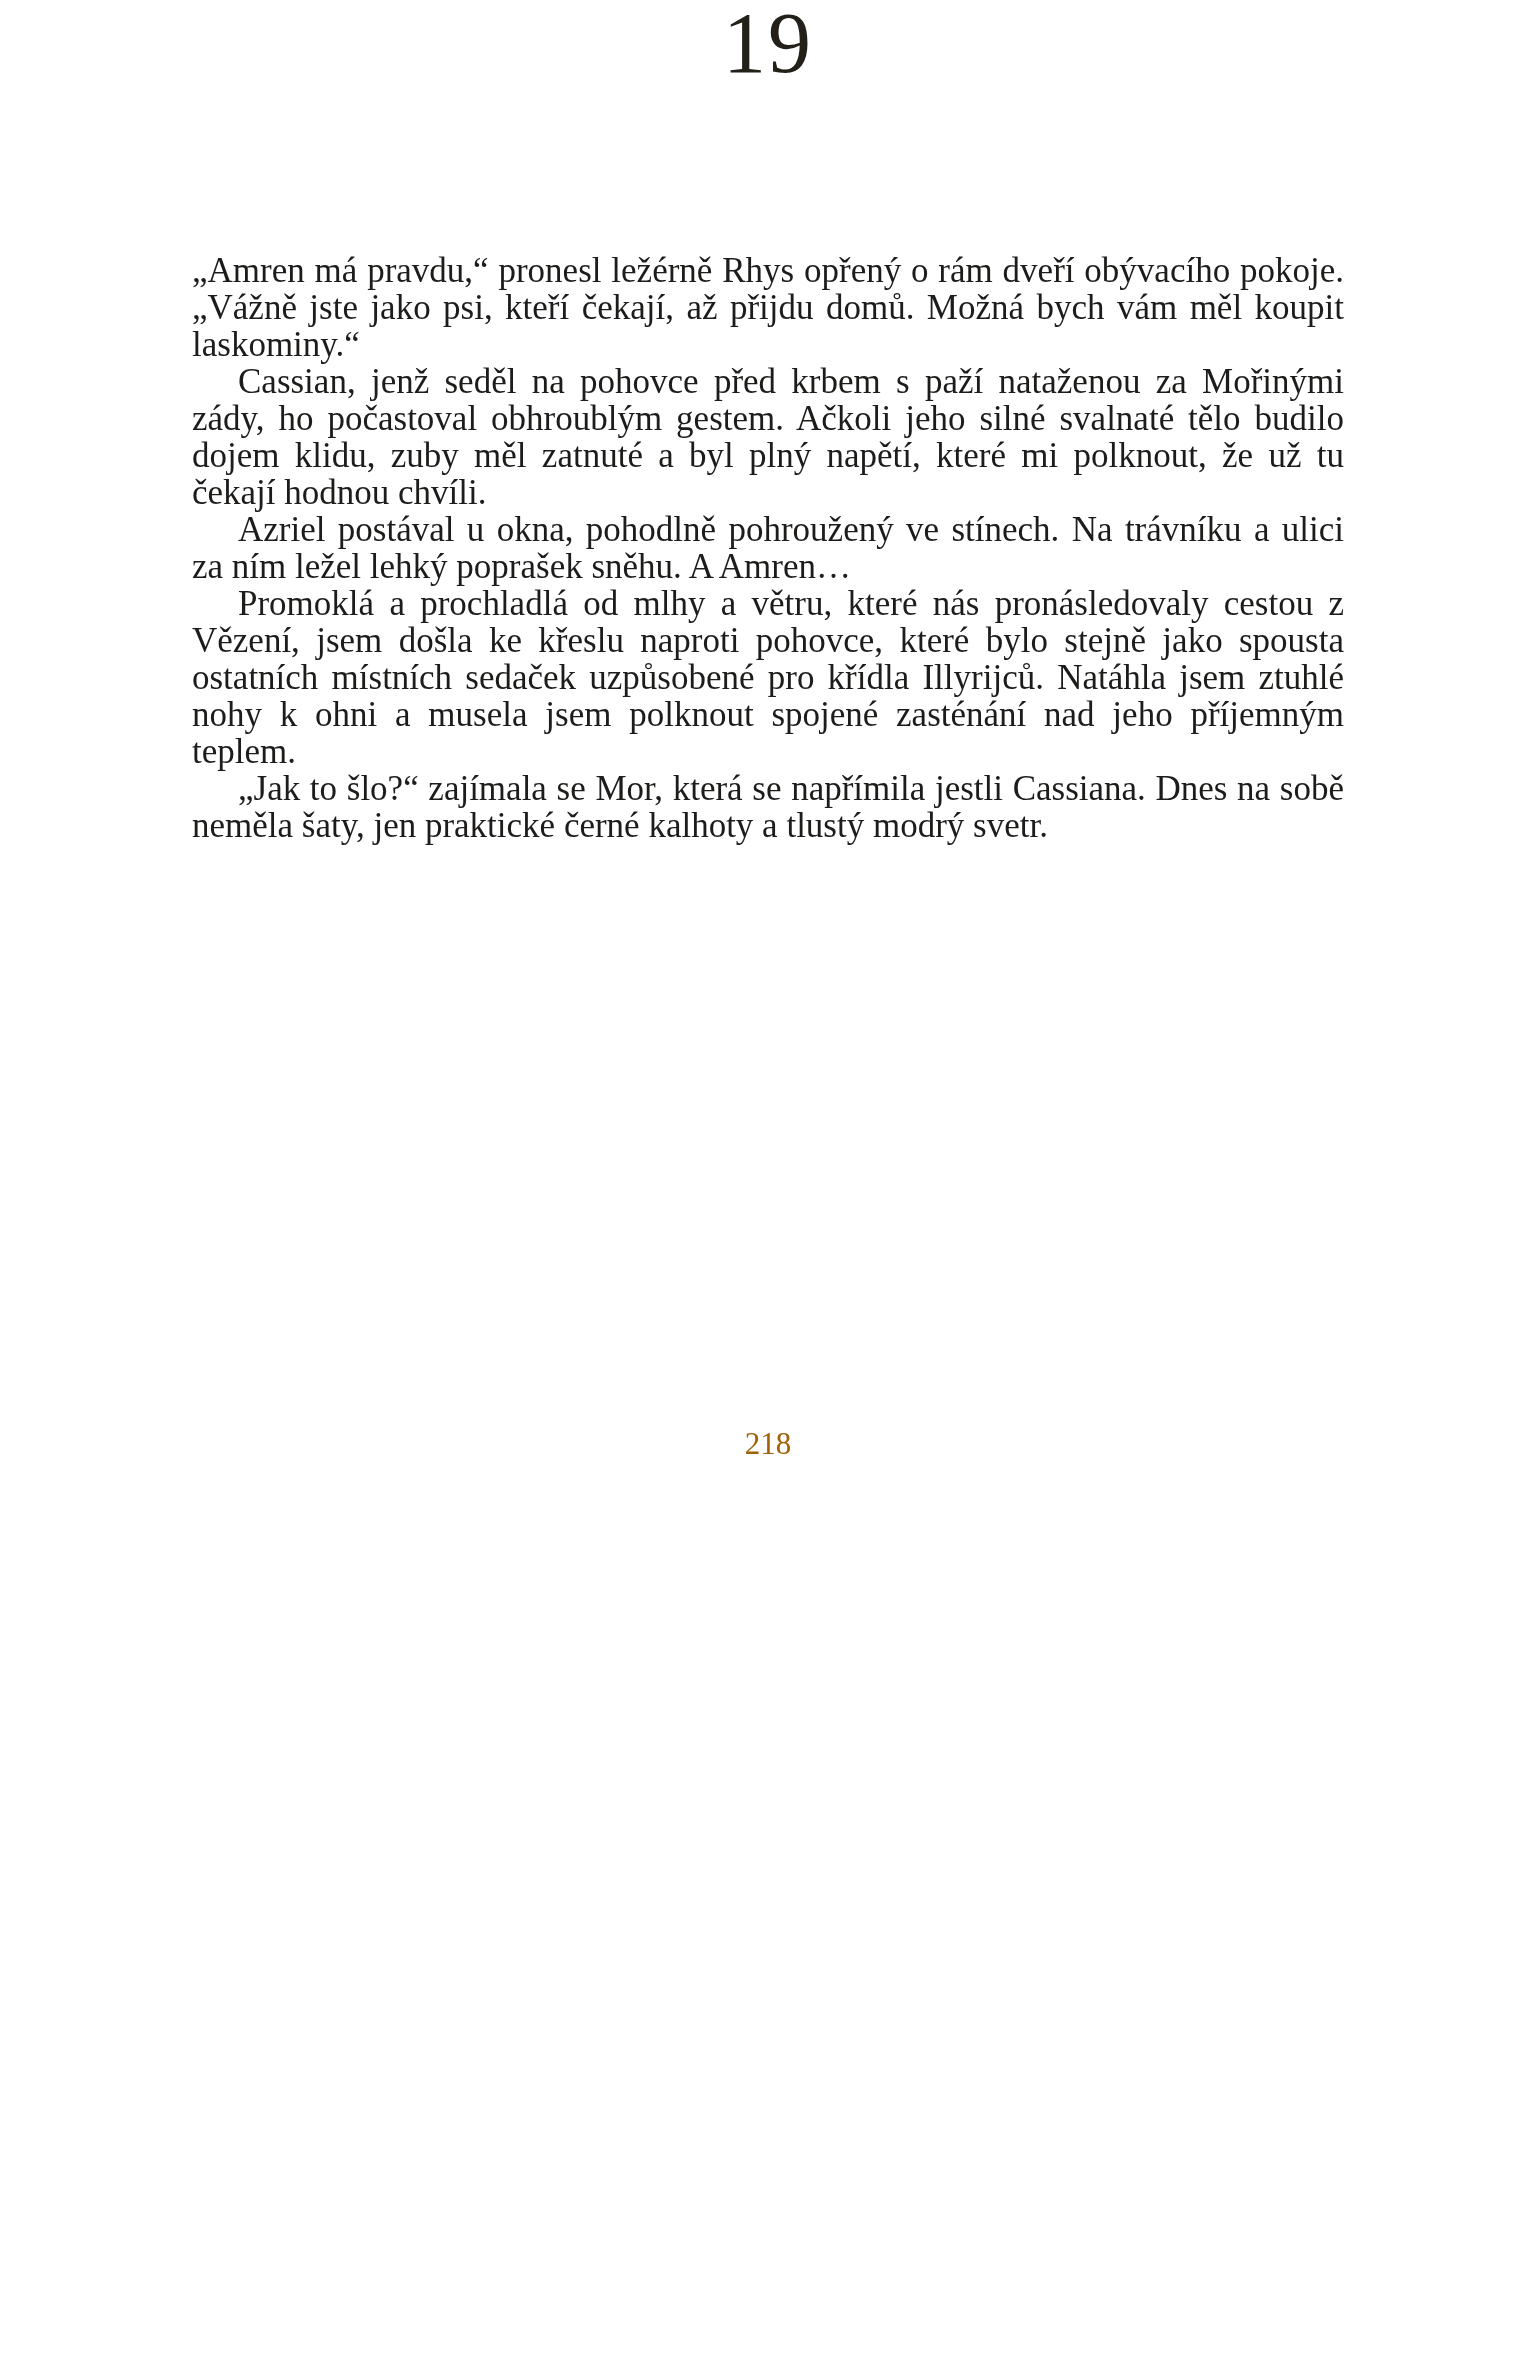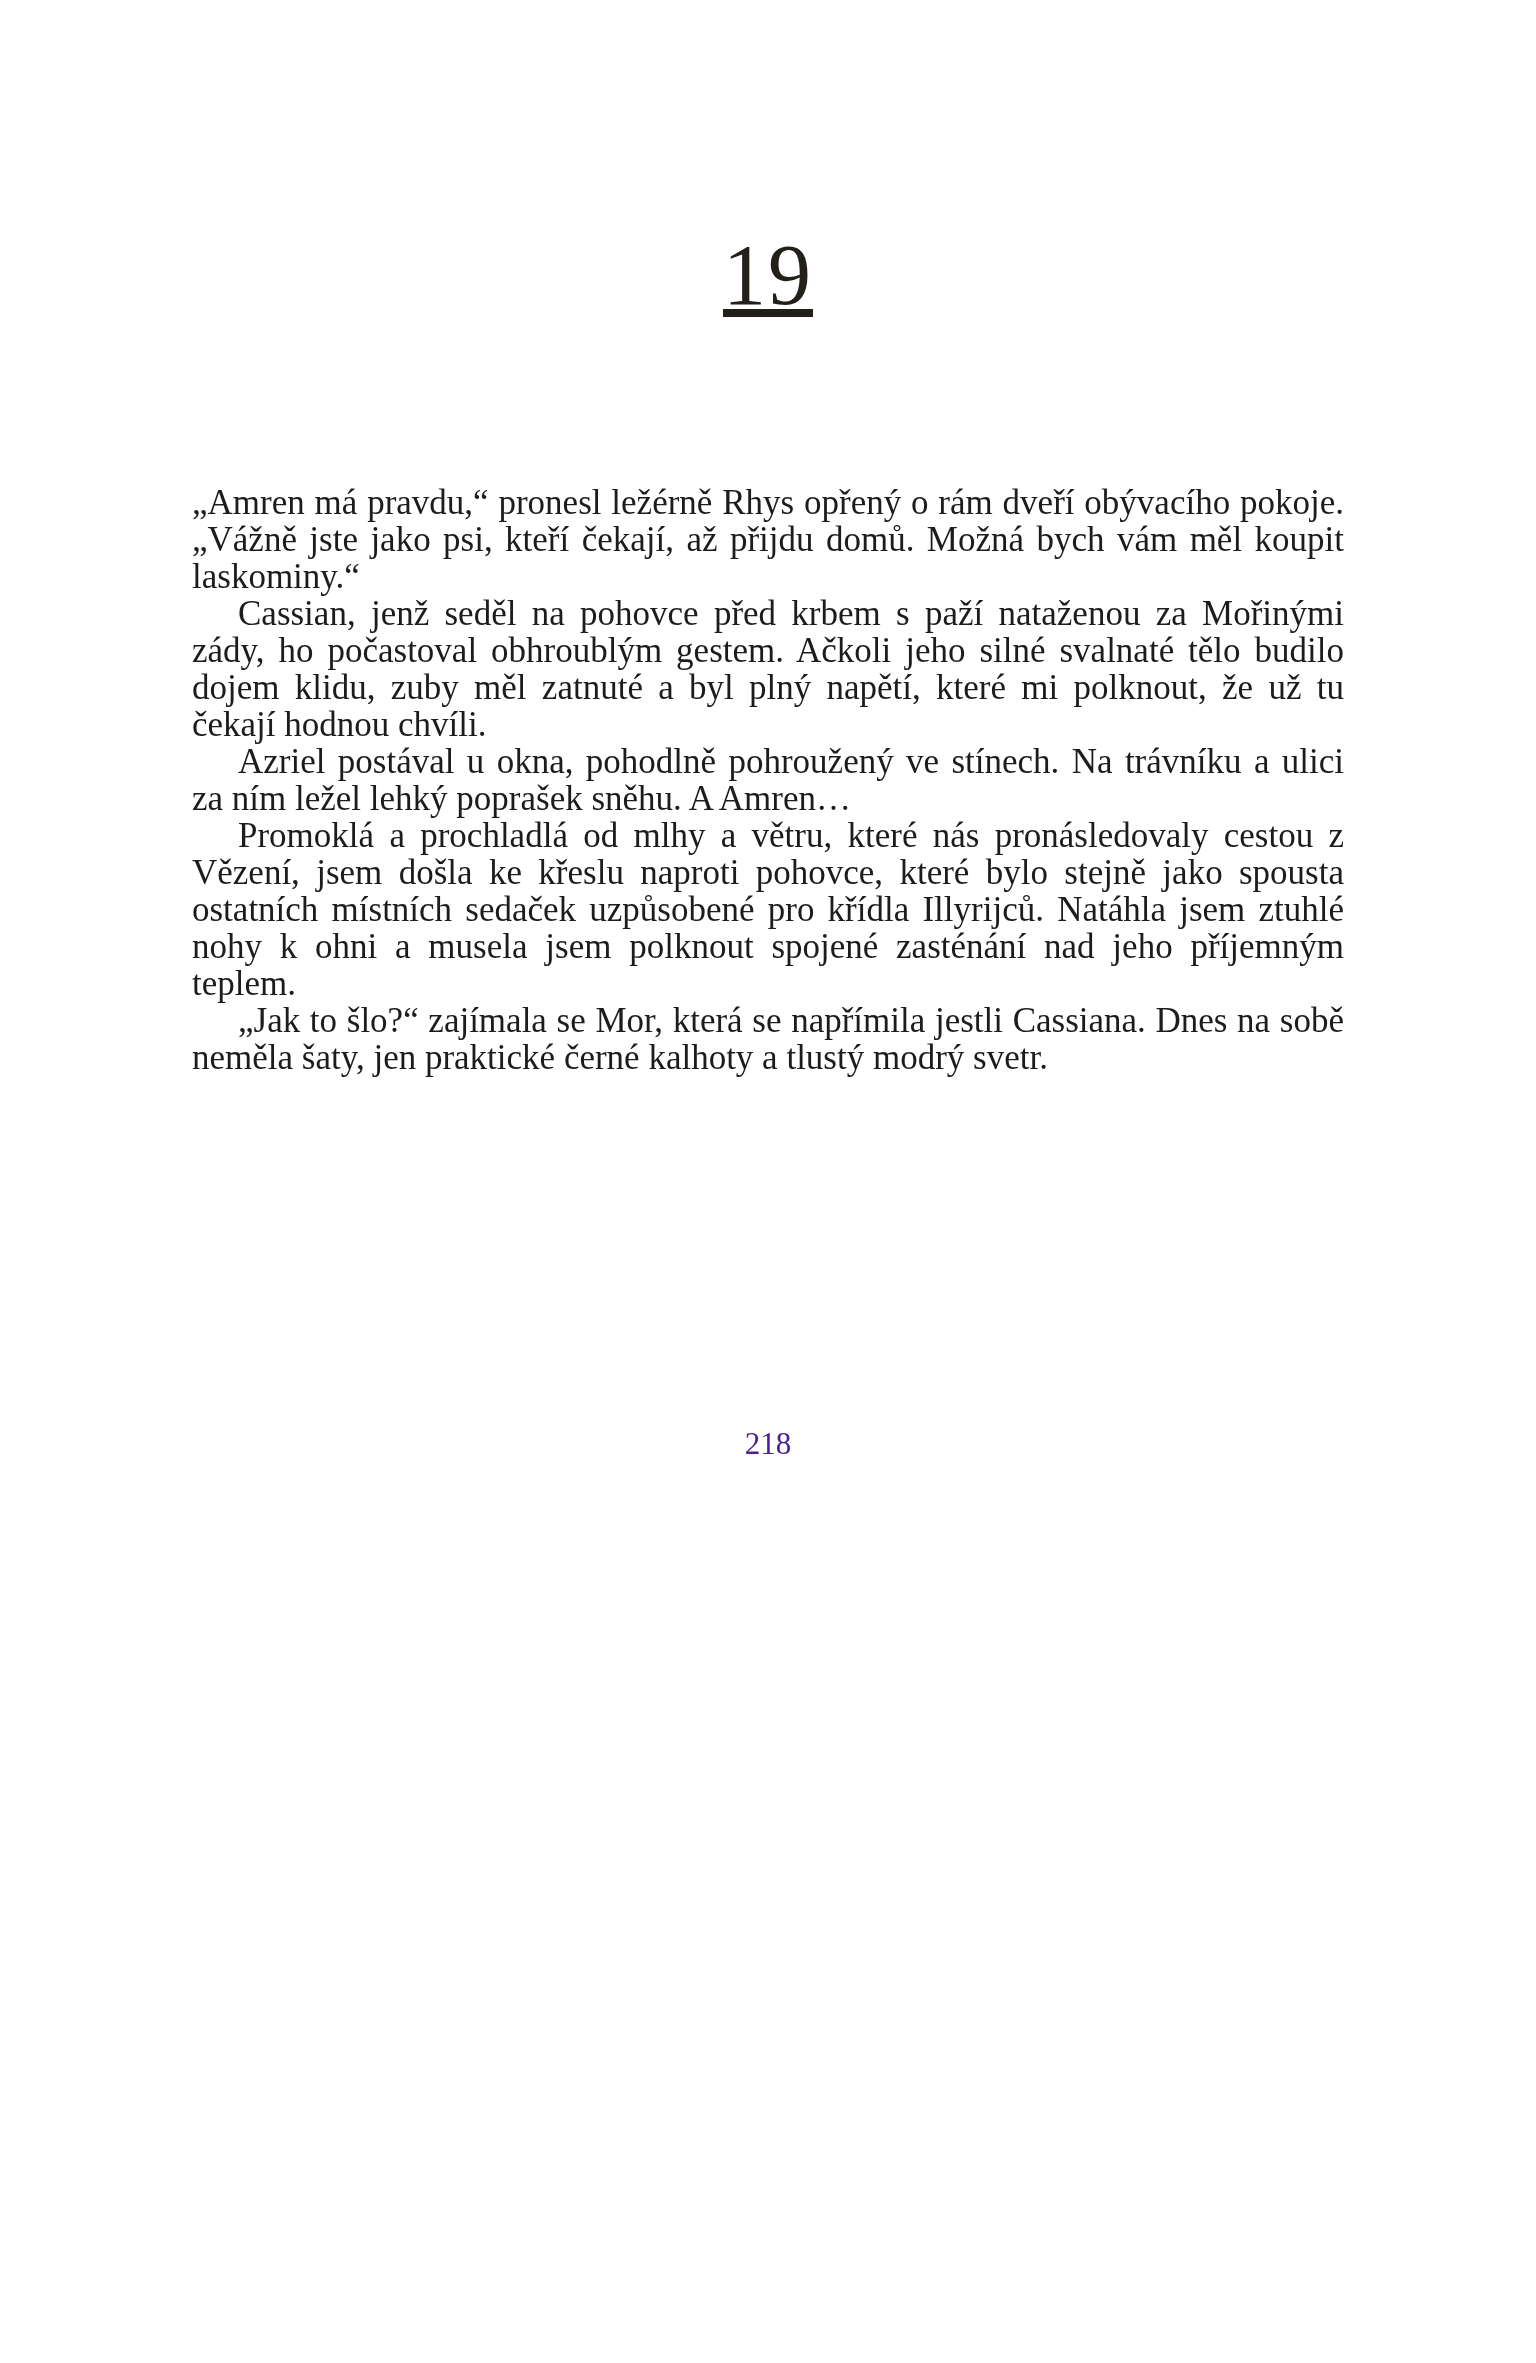--- a/index.html
+++ b/index.html
@@ -14,28 +14,26 @@
     height: 2363px;
     margin: 0 auto;
     background: #ffffff;
     color: #1d1c1a;
     font-family: "Liberation Serif", "DejaVu Serif", serif;
     overflow: hidden;
     box-sizing: border-box;
   }
 
   .chapter-number {
-    padding-top: 232px;
     text-align: center;
     font-size: 86px;
     line-height: 1;
     font-weight: 400;
     letter-spacing: 2px;
     color: #222019;
-    text-decoration: underline;
   }
 
   .text-block {
     width: 1152px;
     margin: 166px auto 0;
     font-size: 35px;
     line-height: 37px;
     text-align: justify;
     hyphens: auto;
     -webkit-hyphens: auto;
@@ -51,21 +49,21 @@
     text-indent: 0;
   }
 
   .page-number {
     position: absolute;
     top: 1426px;
     left: 0;
     width: 100%;
     text-align: center;
     font-size: 31px;
-    color: #4c1d95;
+    color: #a16207;
   }
 </style>
 </head>
 <body>
 
 <div class="book-page">
 
   <div class="chapter-number">19</div>
 
   <div class="text-block">

